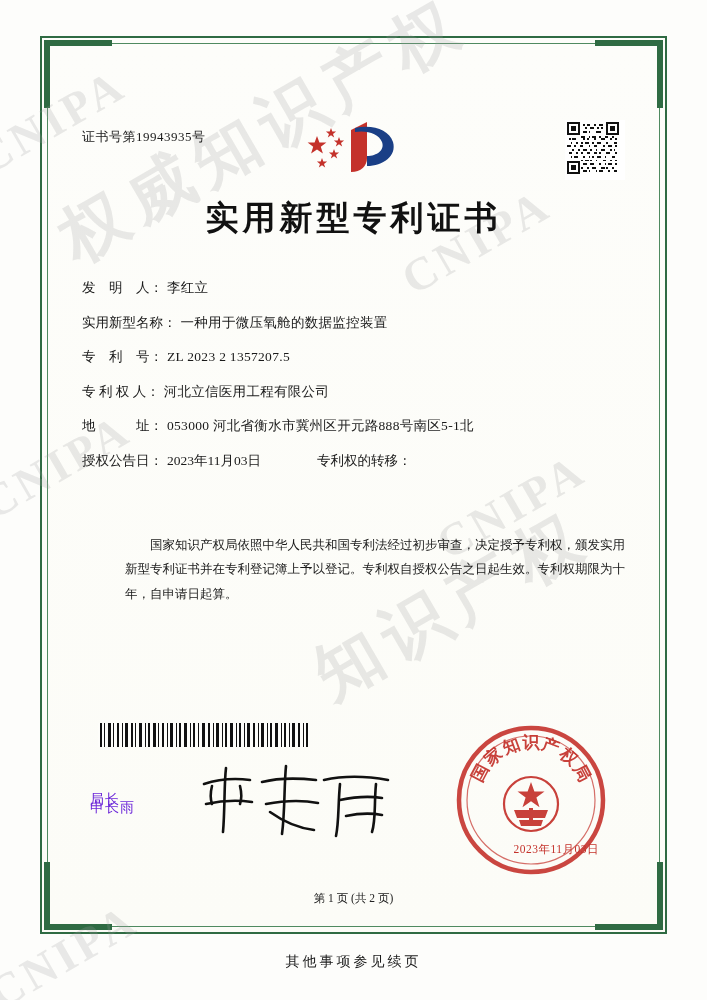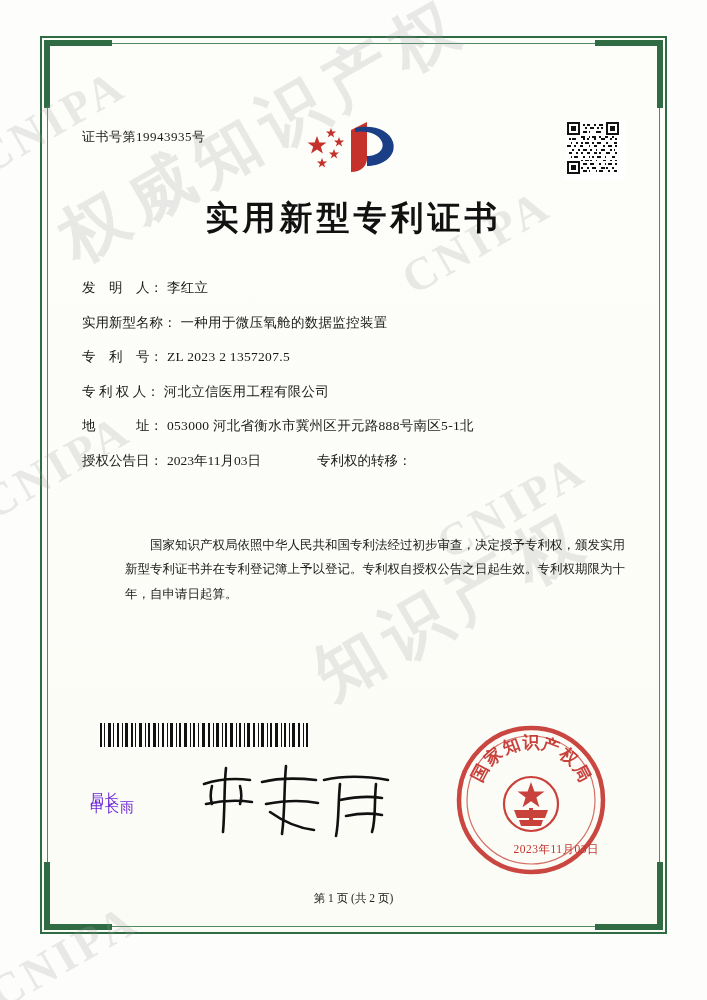--- a/index.html
+++ b/index.html
@@ -497,14 +497,15 @@
           <rect x="78" y="88" width="4" height="18" fill="#c4322b"></rect>
         </g>
       </svg>
     </div>
     <div class="seal-date">2023年11月03日</div>
 
     <div class="page-no">第 1 页 (共 2 页)</div>
 
   </div>
 
+  <div class="footer-note">其他事项参见续页</div>
 
 </div>
 
 </body></html>

